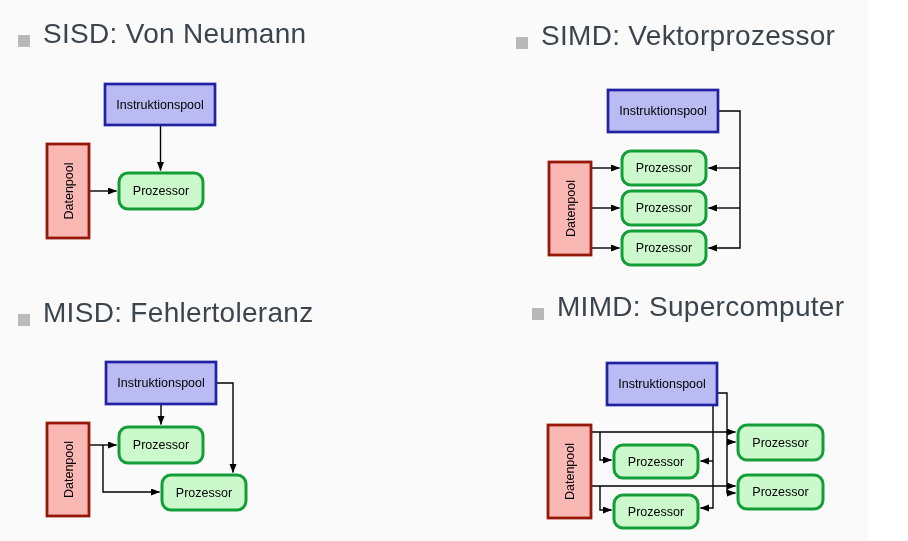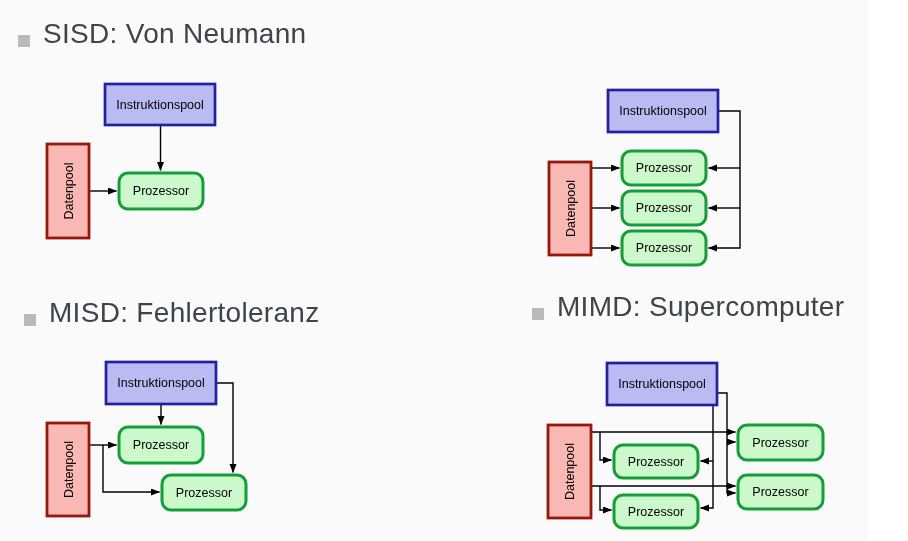--- a/index.html
+++ b/index.html
@@ -27,21 +27,25 @@
 </style>
 </head>
 <body>
 
 <div class="slide">
 
   <div class="title" style="left:18px; top:20px">
     <span class="bullet"></span>
     <span class="title-text">SISD: Von Neumann</span>
   </div>
-  <div class="title" style="left:24px; top:299px">
+  <div class="title" style="left:516px; top:22px">
+    <span class="bullet"></span>
+    <span class="title-text">SIMD: Vektorprozessor</span>
+  </div>
+  <div class="title" style="left:18px; top:299px">
     <span class="bullet"></span>
     <span class="title-text">MISD: Fehlertoleranz</span>
   </div>
   <div class="title" style="left:532px; top:293px">
     <span class="bullet"></span>
     <span class="title-text">MIMD: Supercomputer</span>
   </div>
 
   <svg class="diagram" width="908" height="541" viewBox="0 0 908 541">
     <defs>

